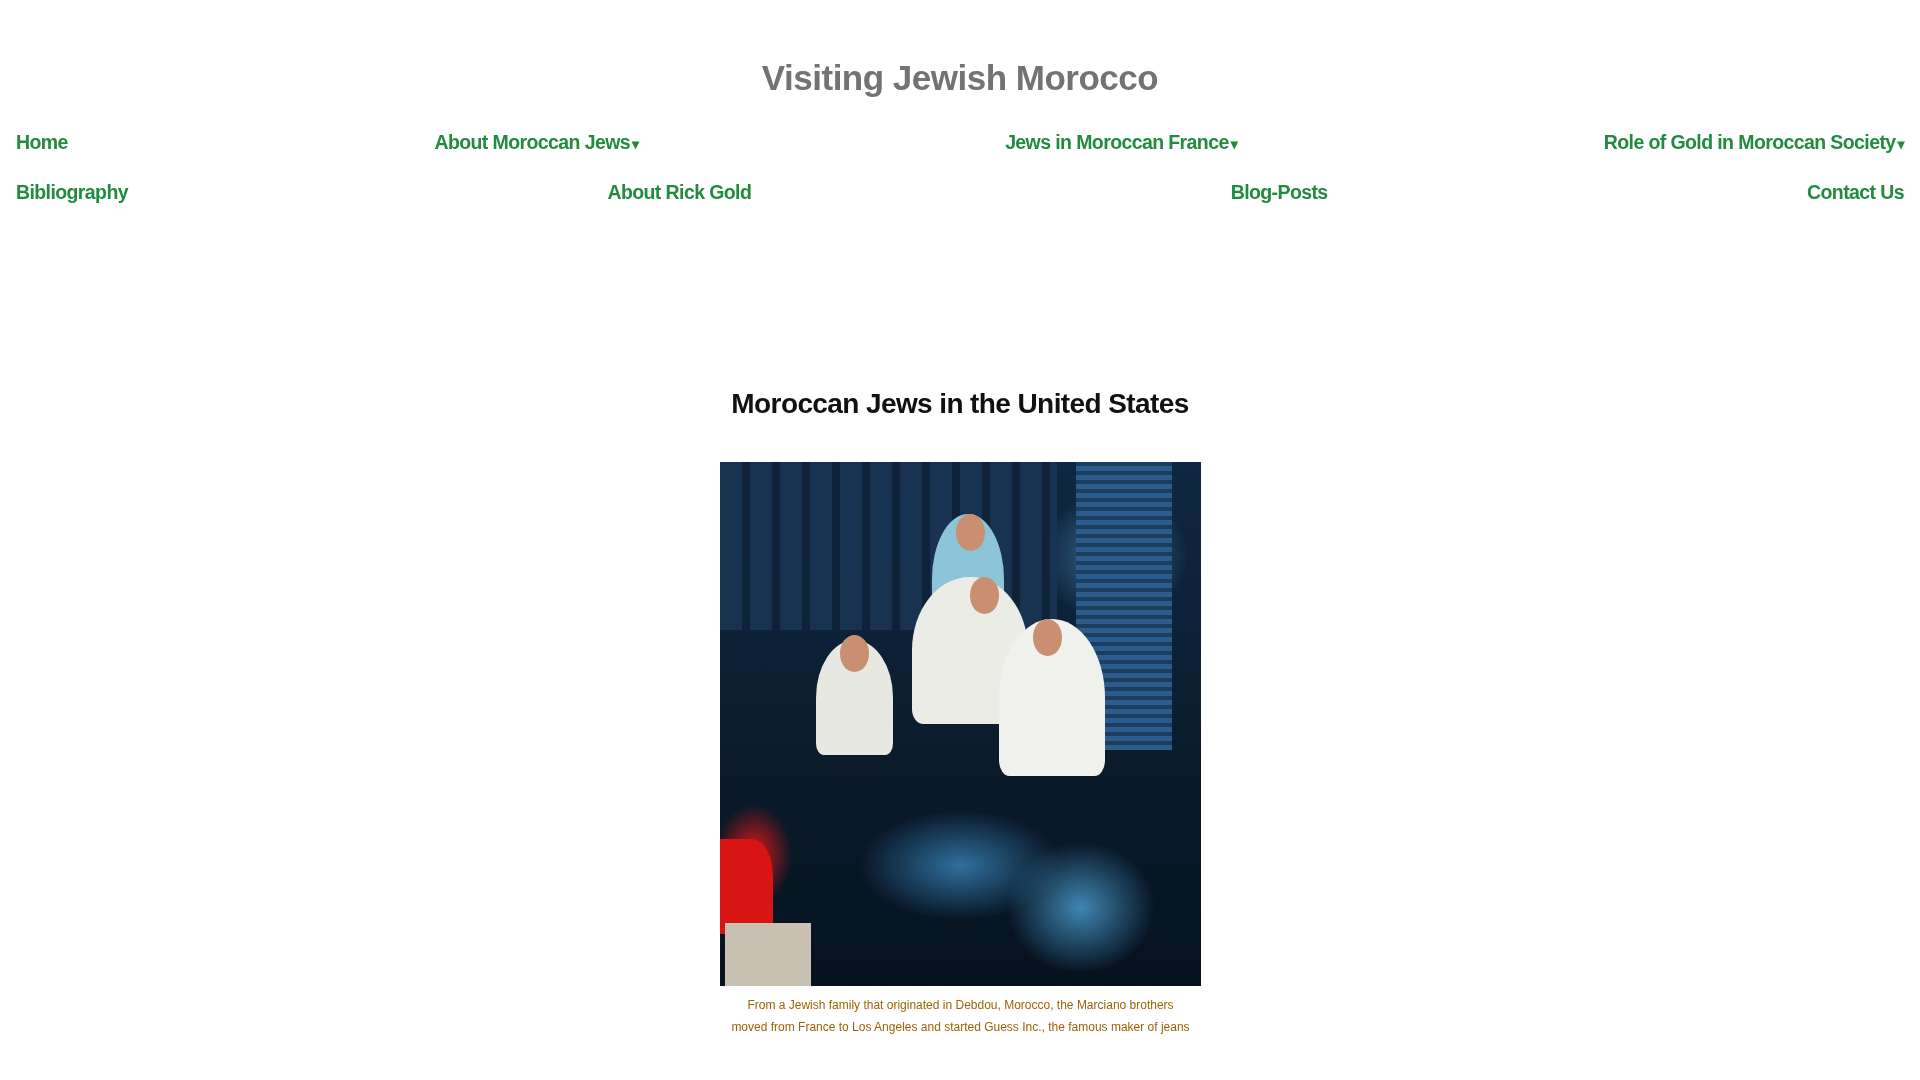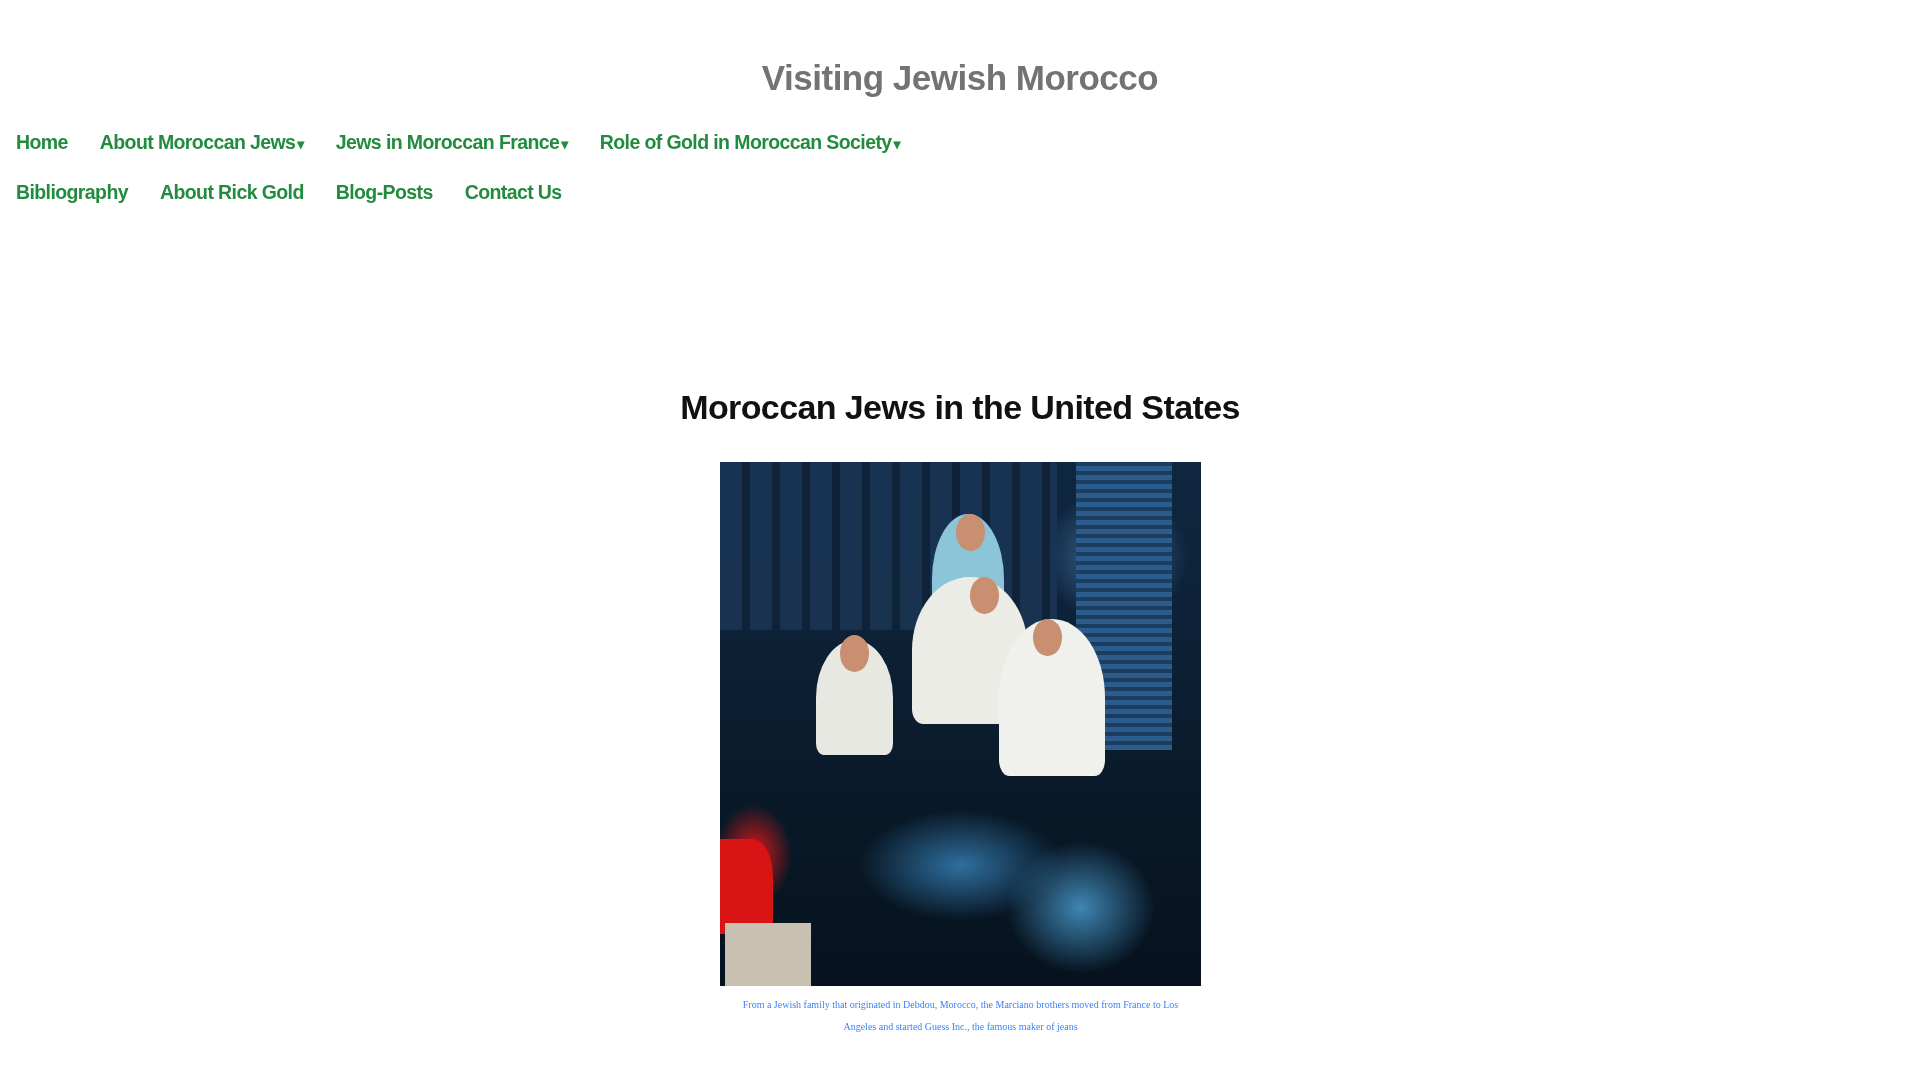--- a/index.html
+++ b/index.html
@@ -3,30 +3,30 @@
 <meta charset="utf-8">
 <style>
   html, body { margin: 0; padding: 0; background: #ffffff; }
   body { width: 1920px; height: 1080px; overflow: hidden; position: relative; font-family: "Liberation Sans", sans-serif; }
   .site-title {
     position: absolute; top: 58px; left: 0; width: 1920px; text-align: center;
     font-family: "Liberation Sans", sans-serif; font-weight: bold; font-size: 35px;
     color: #737373; letter-spacing: -0.5px; margin: 0;
   }
   .nav { position: absolute; top: 118px; left: 0; width: 1920px; }
-  .nav-row { display: flex; justify-content: flex-start; align-items: center; height: 49.5px; }
+  .nav-row { display: flex; justify-content: space-between; align-items: center; height: 49.5px; }
   .nav-item {
     color: #228b3f; font-weight: bold; font-size: 19.5px; letter-spacing: -0.6px;
     margin: 0 16px; white-space: nowrap; cursor: pointer; text-decoration: none;
     font-family: "Liberation Sans", sans-serif;
   }
   .caret { font-size: 14px; margin-left: 2px; }
   .page-title {
     position: absolute; top: 388px; left: 0; width: 1920px; text-align: center;
-    font-weight: bold; font-size: 34px; color: #111111; letter-spacing: -0.6px; margin: 0;
+    font-weight: bold; font-size: 28px; color: #111111; letter-spacing: -0.6px; margin: 0;
     font-family: "Liberation Sans", sans-serif;
   }
   .figure { position: absolute; top: 462px; left: 720px; width: 481px; }
   .photo {
     width: 481px; height: 524px; position: relative; overflow: hidden;
     background:
       radial-gradient(ellipse 22% 18% at 82% 18%, #3e6e9a 0%, rgba(62,110,154,0) 70%),
       radial-gradient(ellipse 28% 14% at 50% 77%, #2f6f9e 0%, rgba(47,111,158,0) 75%),
       radial-gradient(ellipse 22% 18% at 75% 85%, #3f86b3 0%, rgba(63,134,179,0) 70%),
       radial-gradient(ellipse 10% 12% at 7% 75%, #e01818 0%, rgba(224,24,24,0) 80%),
@@ -48,22 +48,22 @@
   .photo .p3 { left: 40%; top: 22%; width: 24%; height: 28%; background: #ececE6; }
   .photo .p4 { left: 58%; top: 30%; width: 22%; height: 30%; background: #f0f0ec; }
   .photo .face { position: absolute; width: 6%; height: 7%; border-radius: 50%; background: #c89070; }
   .photo .f1 { left: 25%; top: 33%; }
   .photo .f2 { left: 49%; top: 10%; }
   .photo .f3 { left: 52%; top: 22%; }
   .photo .f4 { left: 65%; top: 30%; }
   .photo .red { position: absolute; left: 0; bottom: 10%; width: 11%; height: 18%; background: #d81414; border-radius: 0 40% 10% 0; }
   .photo .box { position: absolute; left: 1%; bottom: 0; width: 18%; height: 12%; background: #c8c0b0; }
   .caption {
-    margin-top: 8px; text-align: center; color: #3b82f6; font-size: 10px; line-height: 22px;
-    font-family: Liberation Serif, serif; padding: 0 10px;
+    margin-top: 8px; text-align: center; color: #a16207; font-size: 12px; line-height: 22px;
+    font-family: Liberation Sans, sans-serif; padding: 0 10px;
   }
 </style>
 </head>
 <body>
 
 <h1 class="site-title">Visiting Jewish Morocco</h1>
 
 <nav class="nav">
   <div class="nav-row">
     <a class="nav-item"><span>Home</span></a>

